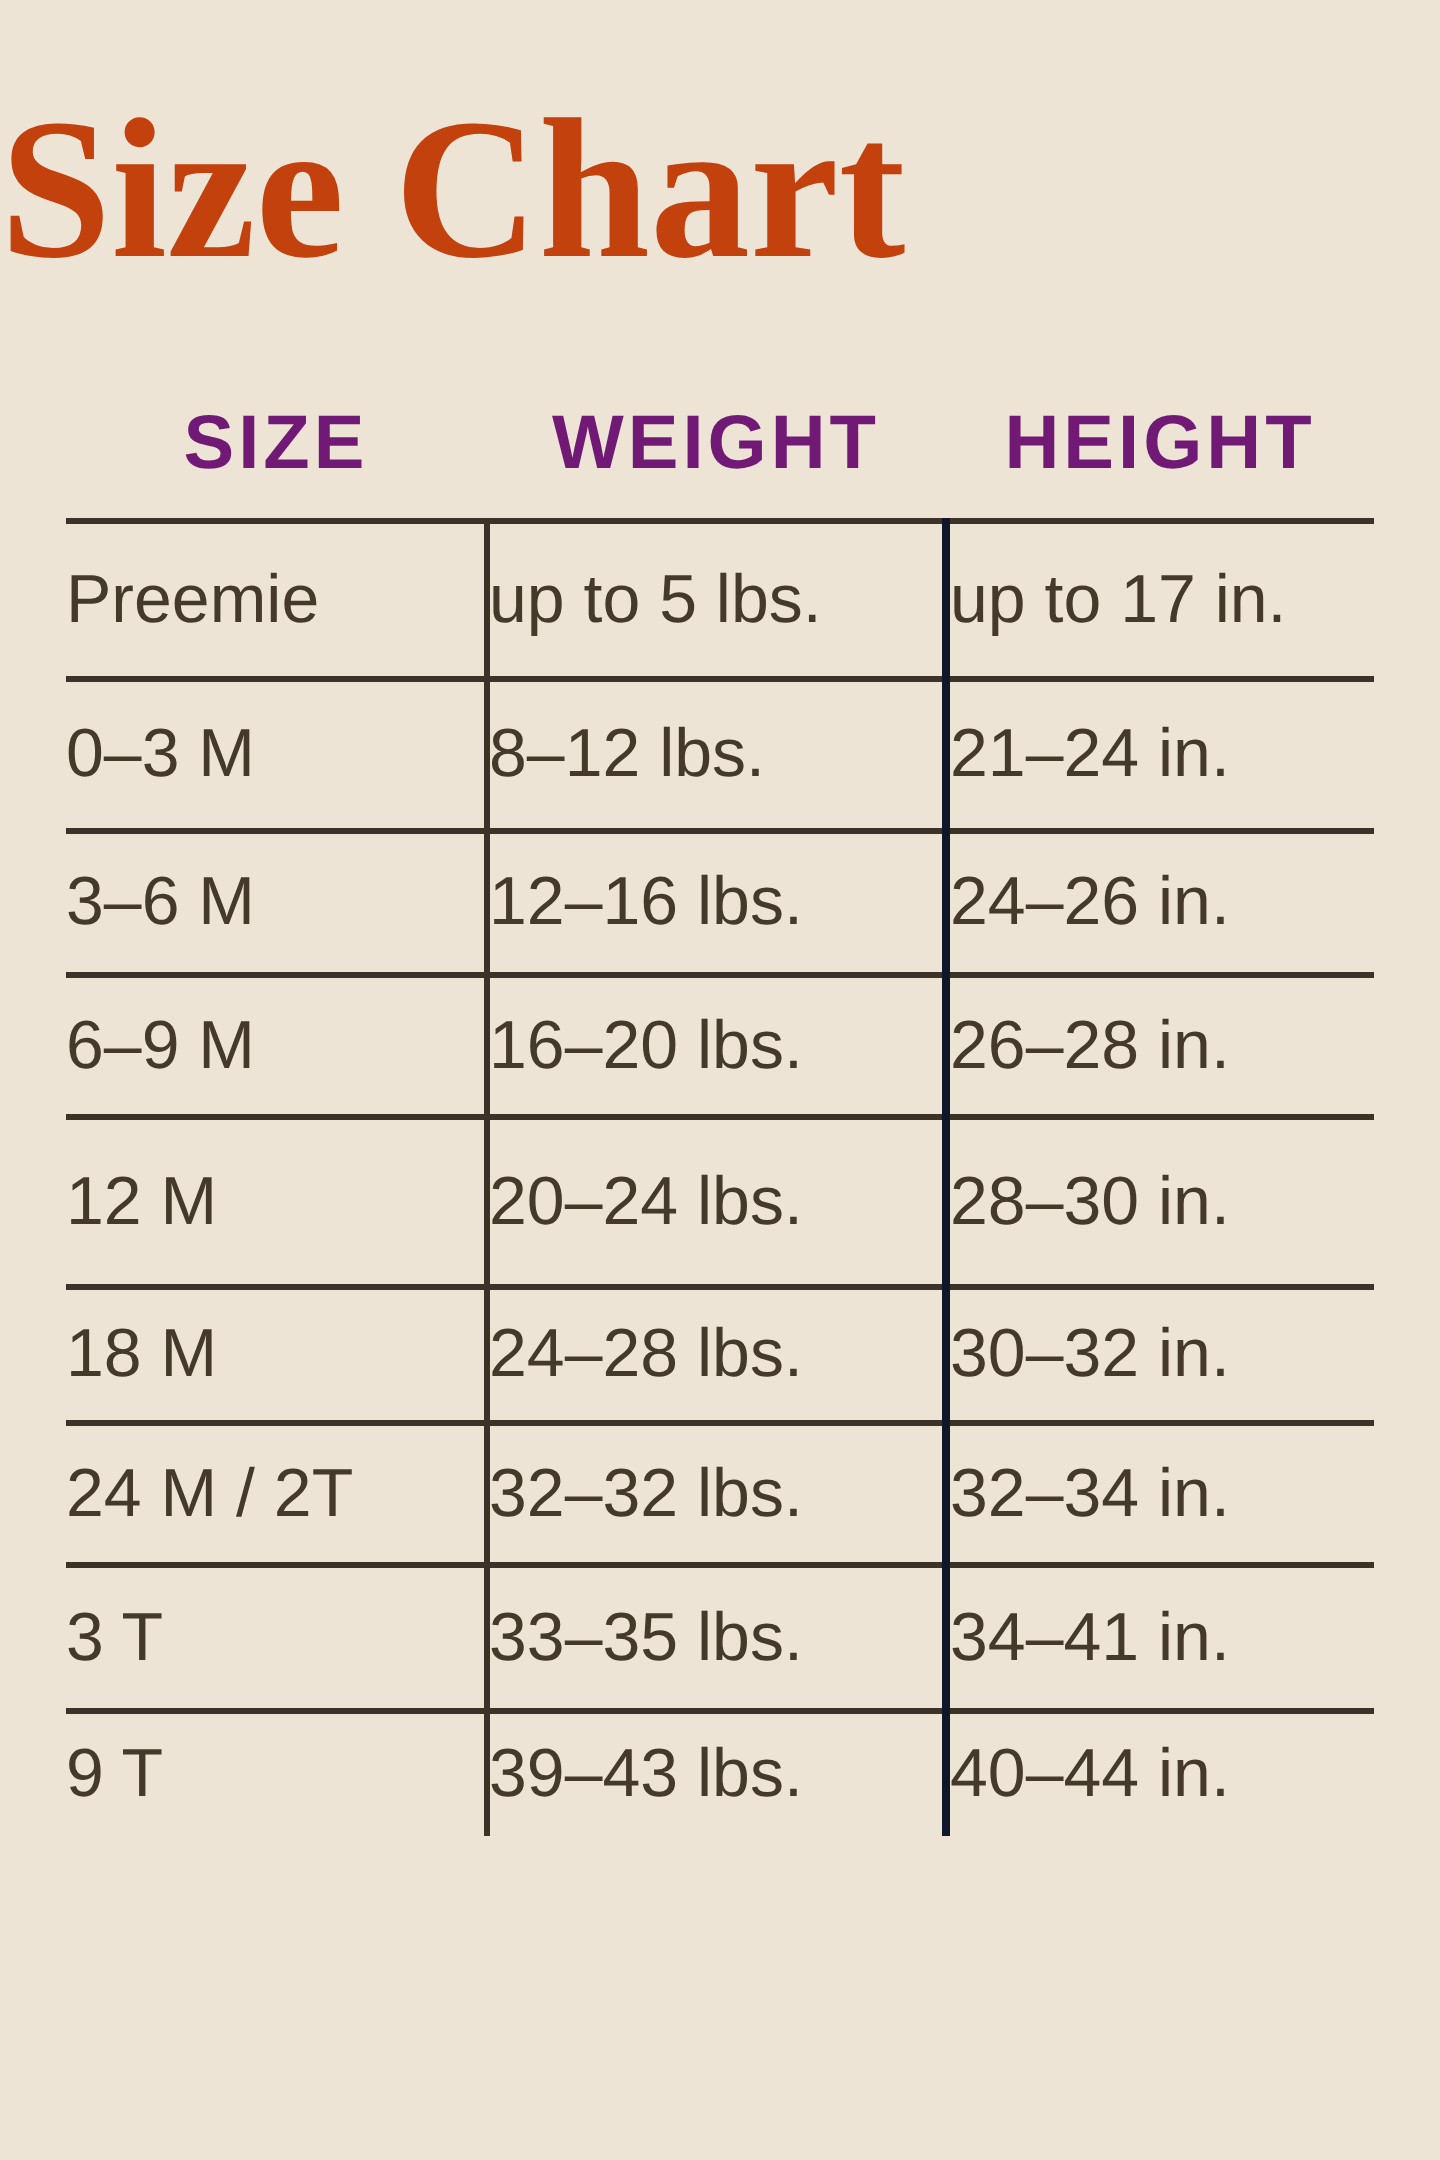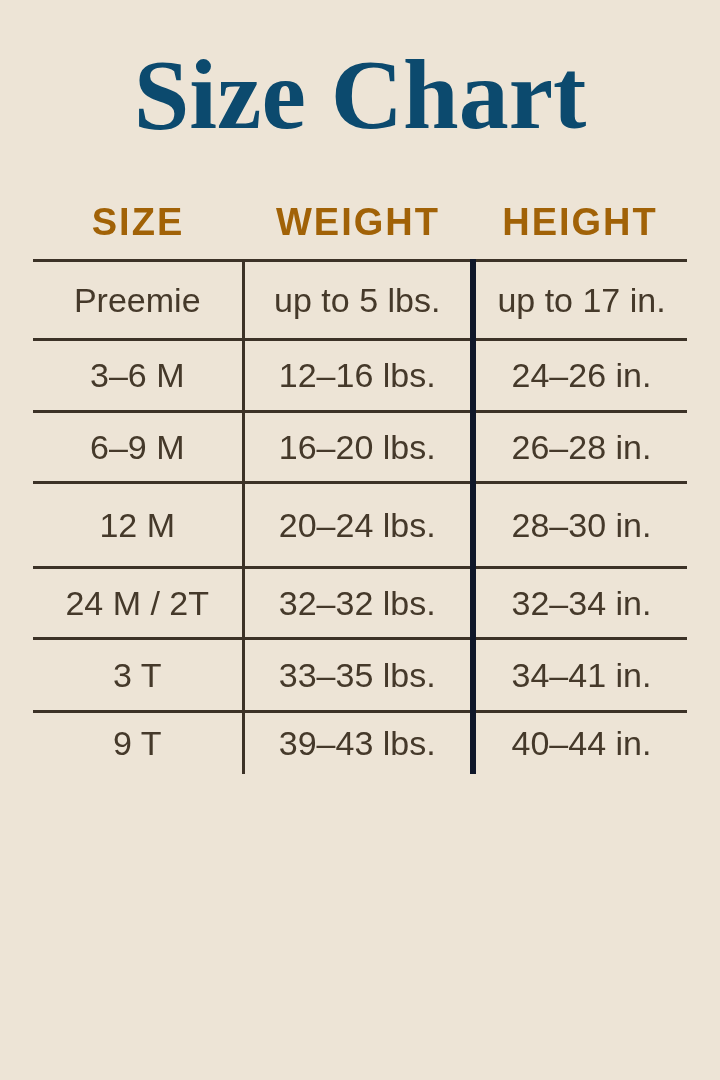--- a/index.html
+++ b/index.html
@@ -14,61 +14,61 @@
     color: #453A2C;
     overflow: hidden;
   }
   .page {
     width: 720px;
     height: 1080px;
     position: relative;
   }
   .title {
     margin: 45px 0 0 0;
-    text-align: center;
+    text-align: left;
     font-family: "Liberation Serif", "DejaVu Serif", serif;
     font-weight: 700;
     font-size: 100px;
     line-height: 1.0;
-    color: #0c4a6e;
+    color: #c2410c;
     letter-spacing: 0px;
   }
   table.size-table {
     border-collapse: collapse;
     table-layout: fixed;
     width: 654px;
     margin: 40px auto 0 auto;
   }
   col.c1 { width: 210px; }
   col.c2 { width: 230px; }
   col.c3 { width: 214px; }
   th {
     height: 74px;
     padding: 0;
     font-size: 38px;
     font-weight: 700;
     letter-spacing: 2px;
     text-align: center;
     vertical-align: middle;
-    color: #a16207;
+    color: #701a75;
   }
   td {
     padding: 0;
     font-size: 34px;
     font-weight: 400;
-    text-align: center;
+    text-align: left;
     vertical-align: middle;
     color: #45392A;
   }
   tbody tr {
     border-top: 3px solid #3C3227;
   }
   tbody td.mid {
     border-left: 3px solid #3C3227;
-    border-right: 6px solid #0f172a;
+    border-right: 4px solid #0f172a;
   }
 </style>
 </head>
 <body>
 
 <div class="page">
 
   <h1 class="title">Size Chart</h1>
 
   <table class="size-table">
@@ -83,34 +83,44 @@
         <th>WEIGHT</th>
         <th>HEIGHT</th>
       </tr>
     </thead>
     <tbody>
       <tr style="height:79px">
         <td>Preemie</td>
         <td class="mid">up to 5 lbs.</td>
         <td>up to 17 in.</td>
       </tr>
+      <tr style="height:76px">
+        <td>0–3 M</td>
+        <td class="mid">8–12 lbs.</td>
+        <td>21–24 in.</td>
+      </tr>
       <tr style="height:72px">
         <td>3–6 M</td>
         <td class="mid">12–16 lbs.</td>
         <td>24–26 in.</td>
       </tr>
       <tr style="height:71px">
         <td>6–9 M</td>
         <td class="mid">16–20 lbs.</td>
         <td>26–28 in.</td>
       </tr>
       <tr style="height:85px">
         <td>12 M</td>
         <td class="mid">20–24 lbs.</td>
         <td>28–30 in.</td>
+      </tr>
+      <tr style="height:68px">
+        <td>18 M</td>
+        <td class="mid">24–28 lbs.</td>
+        <td>30–32 in.</td>
       </tr>
       <tr style="height:71px">
         <td>24 M / 2T</td>
         <td class="mid">32–32 lbs.</td>
         <td>32–34 in.</td>
       </tr>
       <tr style="height:73px">
         <td>3 T</td>
         <td class="mid">33–35 lbs.</td>
         <td>34–41 in.</td>

